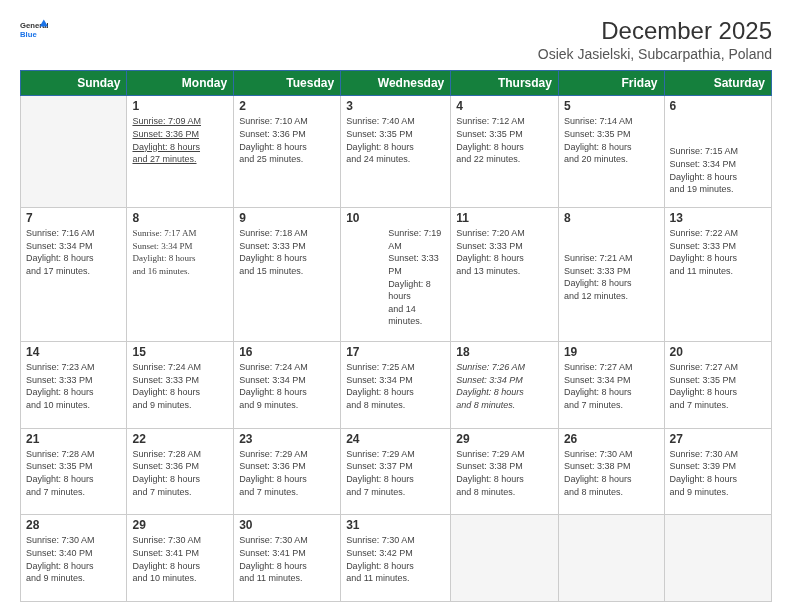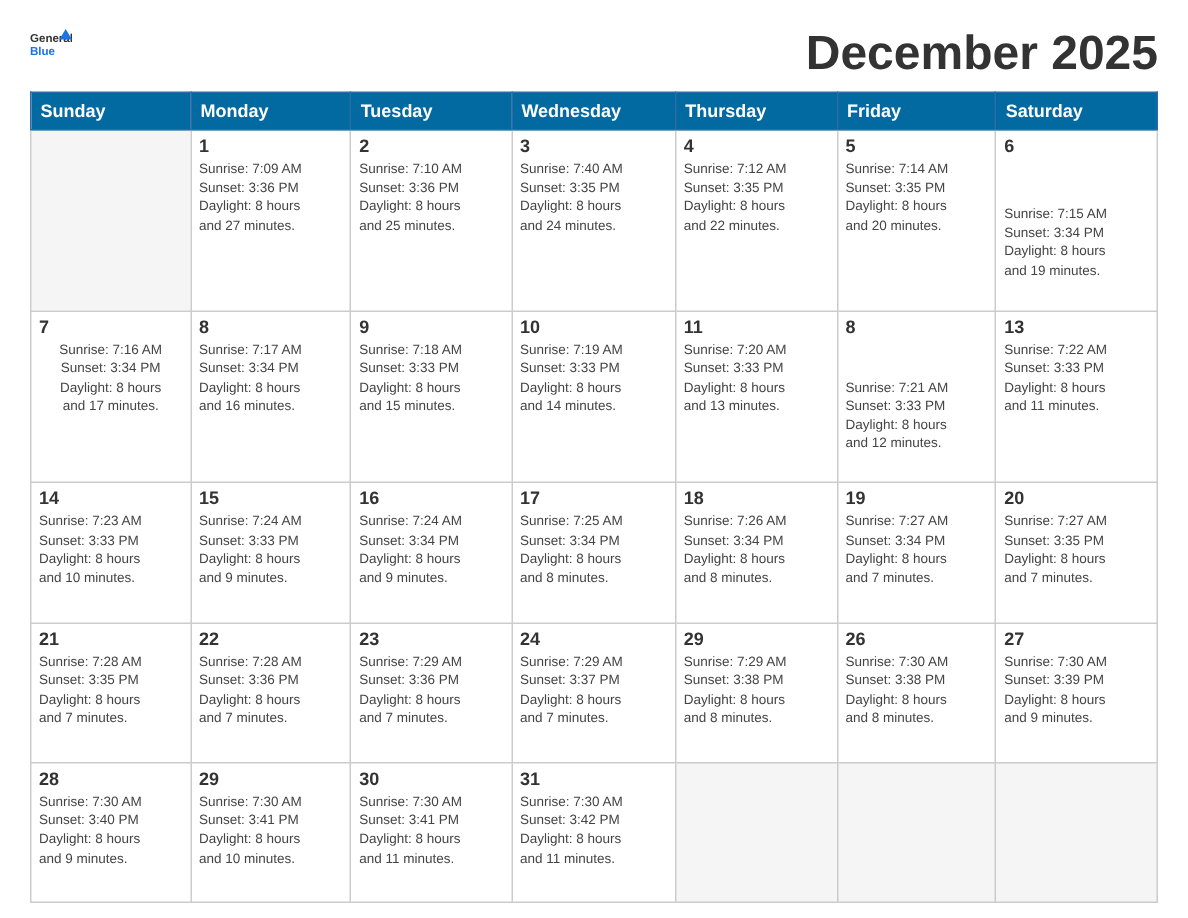--- a/index.html
+++ b/index.html
@@ -29,42 +29,42 @@
       gap: 4px;
     }
     .logo-icon {
       width: 28px;
       height: 28px;
     }
     .title-block {
       text-align: right;
     }
     .month-title {
-      font-size: 32px;
-      font-weight: bold;
+      font-size: 24px;
+      font-weight: normal;
       color: #333;
       line-height: 1.1;
     }
     .subtitle {
       font-size: 14px;
       color: #555;
       margin-top: 2px;
     }
     .calendar-table {
       width: 100%;
       border-collapse: collapse;
       flex: 1;
     }
     .calendar-table thead tr th {
-      background: #0369a1;
+      background: #15803d;
       color: white;
       font-size: 12px;
       font-weight: bold;
       padding: 5px 6px;
-      text-align: left;
+      text-align: right;
       border: 1px solid #2d6aa8;
     }
     .calendar-table tbody tr td {
       border: 1px solid #ccc;
       vertical-align: top;
       padding: 3px 5px;
       font-size: 9.5px;
       color: #333;
       width: 113px;
       height: 80px;
@@ -92,41 +92,42 @@
   <div class="header">
     <div class="logo">
       <svg class="logo-icon" viewBox="0 0 40 40">
   <text x="0" y="14" font-size="11" font-weight="bold" fill="#333" font-family="Arial">General</text>
   <text x="0" y="27" font-size="11" font-weight="bold" fill="#1a73e8" font-family="Arial">Blue</text>
   <polygon points="34,2 40,12 28,12" fill="#1a73e8"></polygon>
 </svg>
     </div>
     <div class="title-block">
       <div class="month-title">December 2025</div>
+      <div class="subtitle">Osiek Jasielski, Subcarpathia, Poland</div>
     </div>
   </div>
 
   <table class="calendar-table">
     <thead>
       <tr id="header-row">
           <th>Sunday</th>
           <th>Monday</th>
           <th>Tuesday</th>
           <th>Wednesday</th>
           <th>Thursday</th>
           <th>Friday</th>
           <th>Saturday</th>
         </tr>
     </thead>
     <tbody id="calendar-body">
         <tr>
           <td class="empty"></td>
           <td>
             <div class="day-number">1</div>
-            <div class="day-info" style="white-space: pre-line;">Sunrise: 7:09 AM
+            <div class="day-info" style="white-space: pre-line; text-decoration: underline;">Sunrise: 7:09 AM
 Sunset: 3:36 PM
 Daylight: 8 hours
 and 27 minutes.</div>
           </td>
           <td>
             <div class="day-number">2</div>
             <div class="day-info" style="white-space: pre-line;">Sunrise: 7:10 AM
 Sunset: 3:36 PM
 Daylight: 8 hours
 and 25 minutes.</div>
@@ -156,42 +157,42 @@
             <div class="day-number">6</div>
             <div class="day-info" style="white-space: pre-line; margin-top: 32px;">Sunrise: 7:15 AM
 Sunset: 3:34 PM
 Daylight: 8 hours
 and 19 minutes.</div>
           </td>
         </tr>
         <tr>
           <td>
             <div class="day-number">7</div>
-            <div class="day-info" style="white-space: pre-line; text-align: center;">Sunrise: 7:16 AM
+            <div class="day-info" style="white-space: pre-line;">Sunrise: 7:16 AM
 Sunset: 3:34 PM
 Daylight: 8 hours
 and 17 minutes.</div>
           </td>
           <td>
             <div class="day-number">8</div>
-            <div class="day-info" style="white-space: pre-line;">Sunrise: 7:17 AM
+            <div class="day-info" style="white-space: pre-line; font-family: Liberation Serif, serif;">Sunrise: 7:17 AM
 Sunset: 3:34 PM
 Daylight: 8 hours
 and 16 minutes.</div>
           </td>
           <td>
             <div class="day-number">9</div>
             <div class="day-info" style="white-space: pre-line;">Sunrise: 7:18 AM
 Sunset: 3:33 PM
 Daylight: 8 hours
 and 15 minutes.</div>
           </td>
           <td>
             <div class="day-number">10</div>
-            <div class="day-info" style="white-space: pre-line;">Sunrise: 7:19 AM
+            <div class="day-info" style="white-space: pre-line; margin-left: 42px;">Sunrise: 7:19 AM
 Sunset: 3:33 PM
 Daylight: 8 hours
 and 14 minutes.</div>
           </td>
           <td>
             <div class="day-number">11</div>
             <div class="day-info" style="white-space: pre-line;">Sunrise: 7:20 AM
 Sunset: 3:33 PM
 Daylight: 8 hours
 and 13 minutes.</div>
@@ -235,21 +236,21 @@
           </td>
           <td>
             <div class="day-number">17</div>
             <div class="day-info" style="white-space: pre-line;">Sunrise: 7:25 AM
 Sunset: 3:34 PM
 Daylight: 8 hours
 and 8 minutes.</div>
           </td>
           <td>
             <div class="day-number">18</div>
-            <div class="day-info" style="white-space: pre-line;">Sunrise: 7:26 AM
+            <div class="day-info" style="white-space: pre-line; font-style: italic;">Sunrise: 7:26 AM
 Sunset: 3:34 PM
 Daylight: 8 hours
 and 8 minutes.</div>
           </td>
           <td>
             <div class="day-number">19</div>
             <div class="day-info" style="white-space: pre-line;">Sunrise: 7:27 AM
 Sunset: 3:34 PM
 Daylight: 8 hours
 and 7 minutes.</div>

